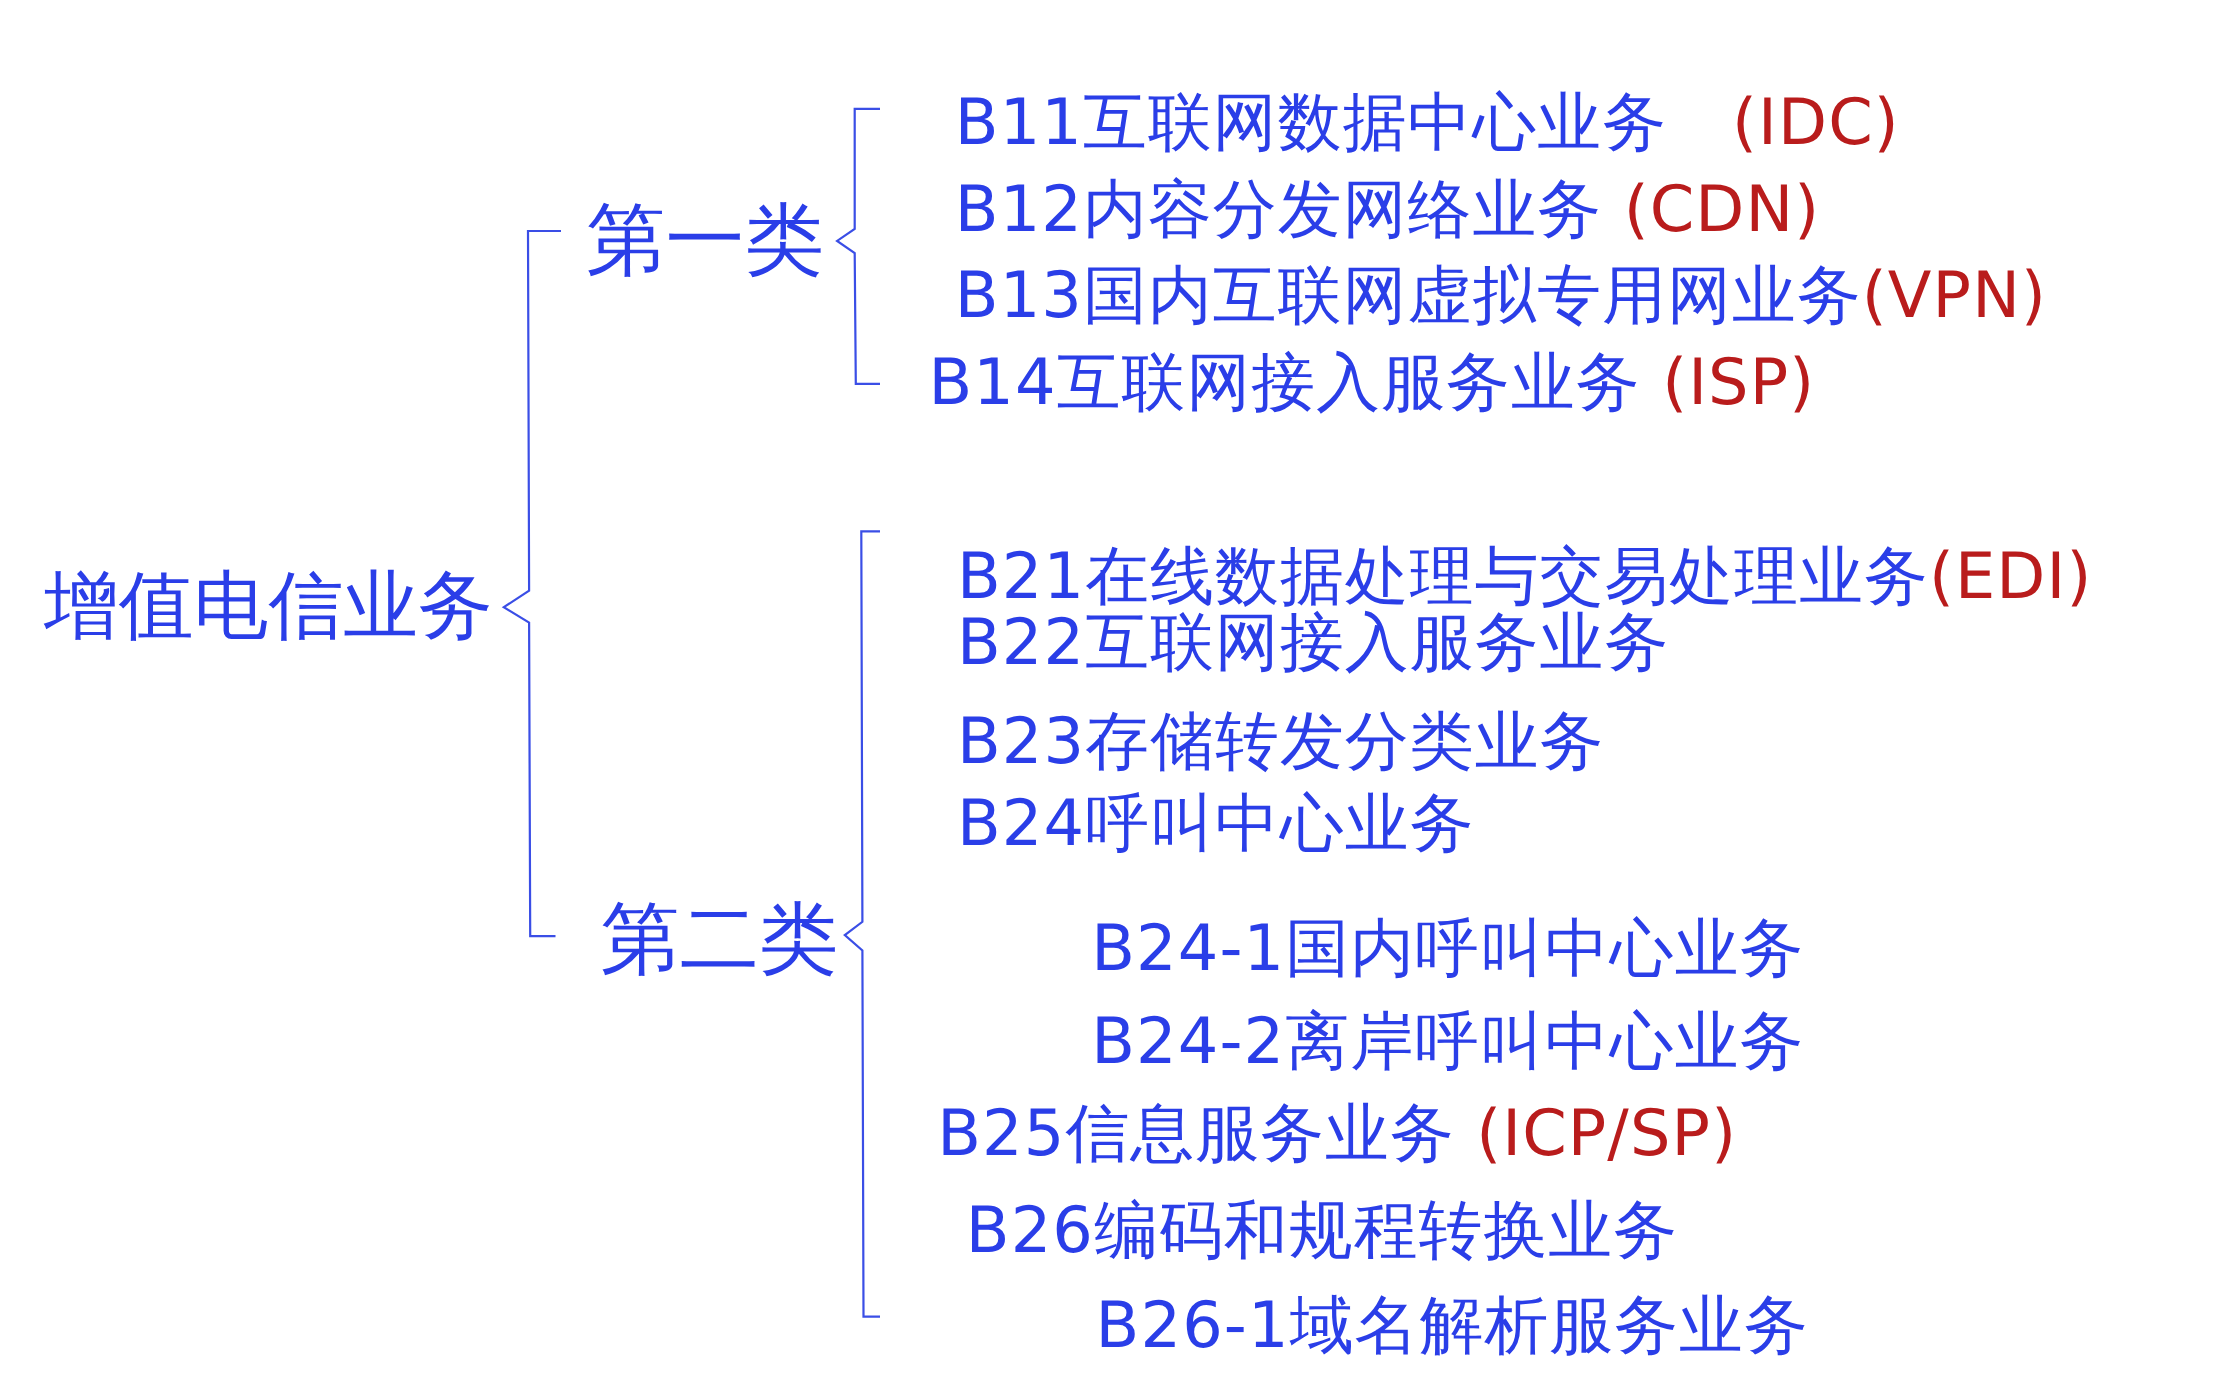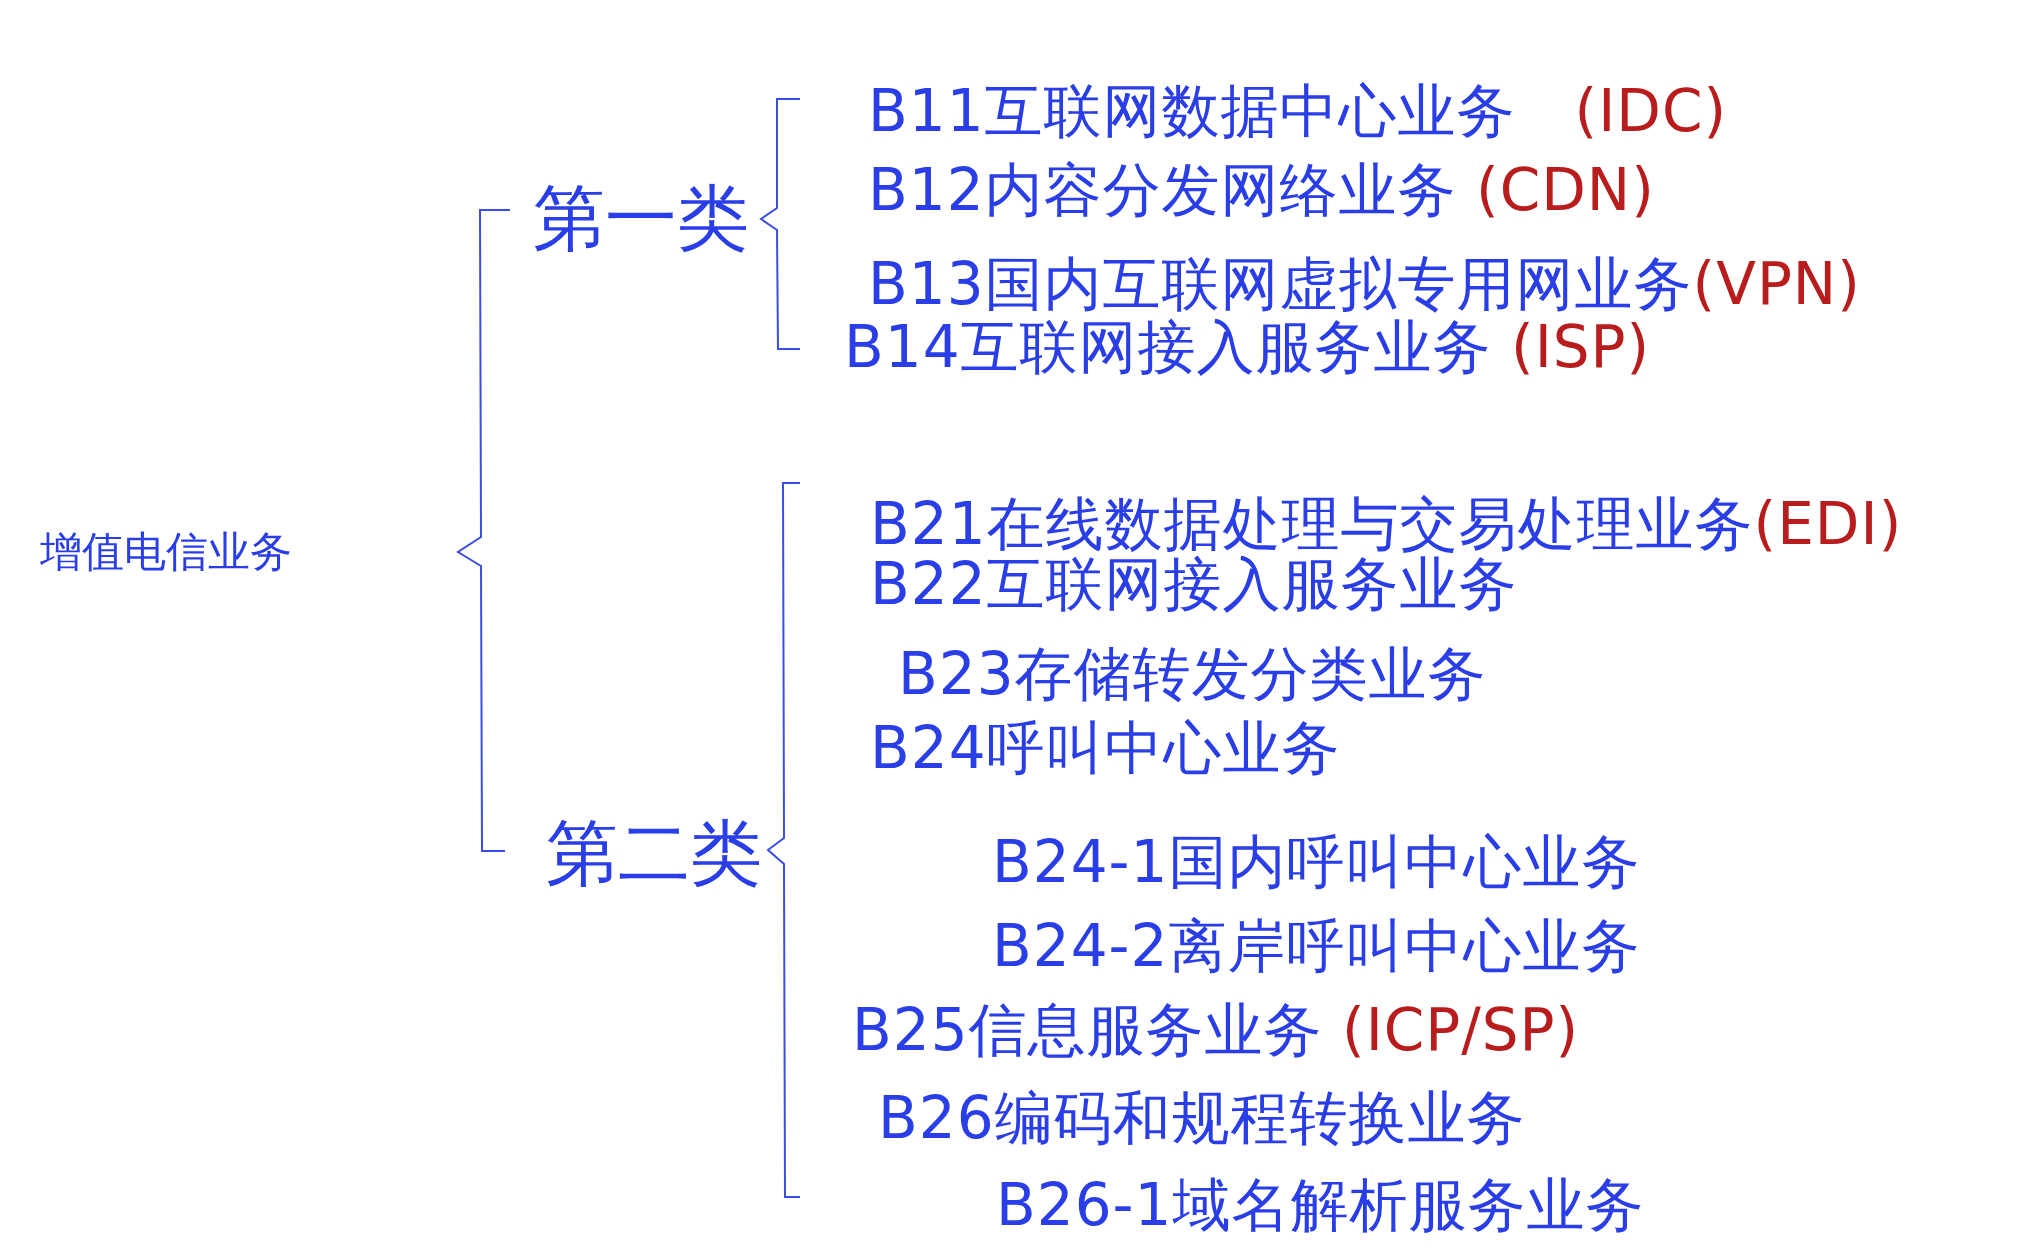--- a/index.html
+++ b/index.html
@@ -1,19 +1,19 @@
 <!DOCTYPE html>
 <html><head>
 <meta charset="utf-8">
 <style>
   html, body { margin:0; padding:0; background:#ffffff; }
   body { width:2026px; height:1250px; position:relative; overflow:hidden;
          font-family:"DejaVu Sans","Liberation Sans",sans-serif; }
   .t { position:absolute; white-space:nowrap; color:#2a3ee8; line-height:1; transform:translateY(-50%); }
-  .root { font-size:42px; }
+  .root { font-size:68px; }
   .cat { font-size:72px; }
   .item { font-size:58px; letter-spacing:1px; }
   .abbr { color:#b91c1c; }
   svg.brackets { position:absolute; left:0; top:0; }
   svg.brackets path { fill:none; stroke:#3a4ee6; stroke-width:2; }
 </style>
 </head>
 <body>
 
 <svg class="brackets" width="2026" height="1250">
@@ -29,34 +29,34 @@
 
 <div class="t cat" style="left:533px;top:218px;">第一类</div>
 <div class="t cat" style="left:546px;top:853px;">第二类</div>
 
 <div class="t item" style="left:868px;top:111px;">
   <span>B11</span><span>互联网数据中心业务</span><span>　</span><span class="abbr">(IDC)</span>
 </div>
 <div class="t item" style="left:868px;top:190px;">
   <span>B12</span><span>内容分发网络业务</span><span> </span><span class="abbr">(CDN)</span>
 </div>
-<div class="t item" style="left:868px;top:268px;margin-top:16px;">
+<div class="t item" style="left:868px;top:268px;">
   <span>B13</span><span>国内互联网虚拟专用网业务</span><span class="abbr">(VPN)</span>
 </div>
 <div class="t item" style="left:844px;top:347px;text-align:center;">
   <span>B14</span><span>互联网接入服务业务</span><span> </span><span class="abbr">(ISP)</span>
 </div>
 
 <div class="t item" style="left:870px;top:496px;margin-top:28px;">
   <span>B21</span><span>在线数据处理与交易处理业务</span><span class="abbr">(EDI)</span>
 </div>
 <div class="t item" style="left:870px;top:584px;">
   <span>B22</span><span>互联网接入服务业务</span>
 </div>
-<div class="t item" style="left:870px;top:674px;margin-left:28px;">
+<div class="t item" style="left:870px;top:674px;">
   <span>B23</span><span>存储转发分类业务</span>
 </div>
 <div class="t item" style="left:870px;top:748px;">
   <span>B24</span><span>呼叫中心业务</span>
 </div>
 <div class="t item" style="left:992px;top:862px;">
   <span>B24-1</span><span>国内呼叫中心业务</span>
 </div>
 <div class="t item" style="left:992px;top:946px;">
   <span>B24-2</span><span>离岸呼叫中心业务</span>

